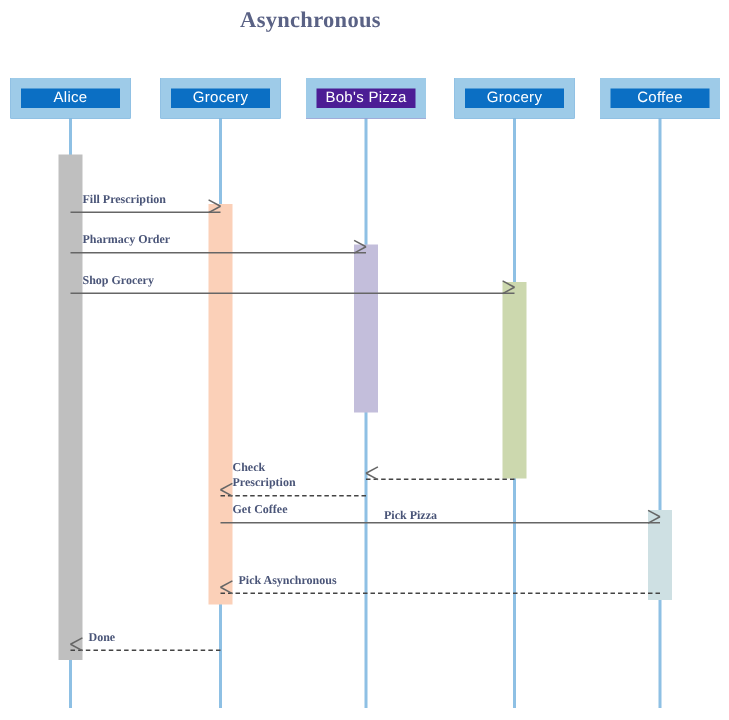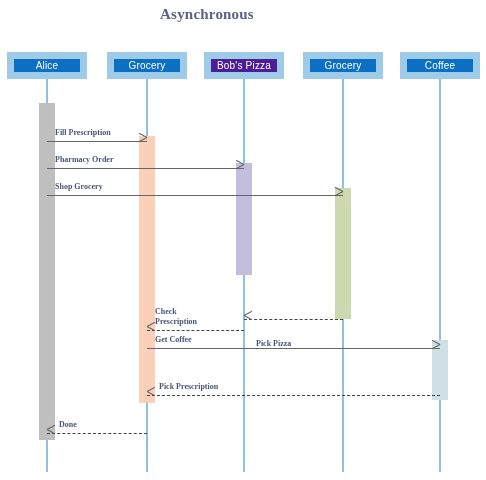--- a/index.html
+++ b/index.html
@@ -143,21 +143,21 @@
       <div class="head right" style="top: 344px; left: 431px;">
         <i></i>
         <i></i>
       </div>
       <div class="mlabel" style="top: 335px; left: 155px;">Get Coffee</div>
       <div class="msgline dashed" style="left: 147px; width: 293px; top: 395px;"></div>
       <div class="head left" style="top: 391px; left: 147px;">
         <i></i>
         <i></i>
       </div>
-      <div class="mlabel" style="top: 382px; left: 159px;">Pick Prescription</div>
+      <div class="mlabel" style="top: 382px; left: 159px;">Pick Asynchronous</div>
       <div class="msgline dashed" style="left: 47px; width: 100px; top: 433px;"></div>
       <div class="head left" style="top: 429px; left: 47px;">
         <i></i>
         <i></i>
       </div>
       <div class="mlabel" style="top: 420px; left: 59px;">Done</div>
     </div>
   <div id="pboxes">
       <div class="pbox" style="left: 7px; top: 52px; width: 80px; height: 27px; background: rgb(11, 111, 196); border-color: rgb(158, 203, 232); color: rgb(255, 255, 255);">Alice</div>
       <div class="pbox" style="left: 107px; top: 52px; width: 80px; height: 27px; background: rgb(11, 111, 196); border-color: rgb(158, 203, 232); color: rgb(255, 255, 255);">Grocery</div>

